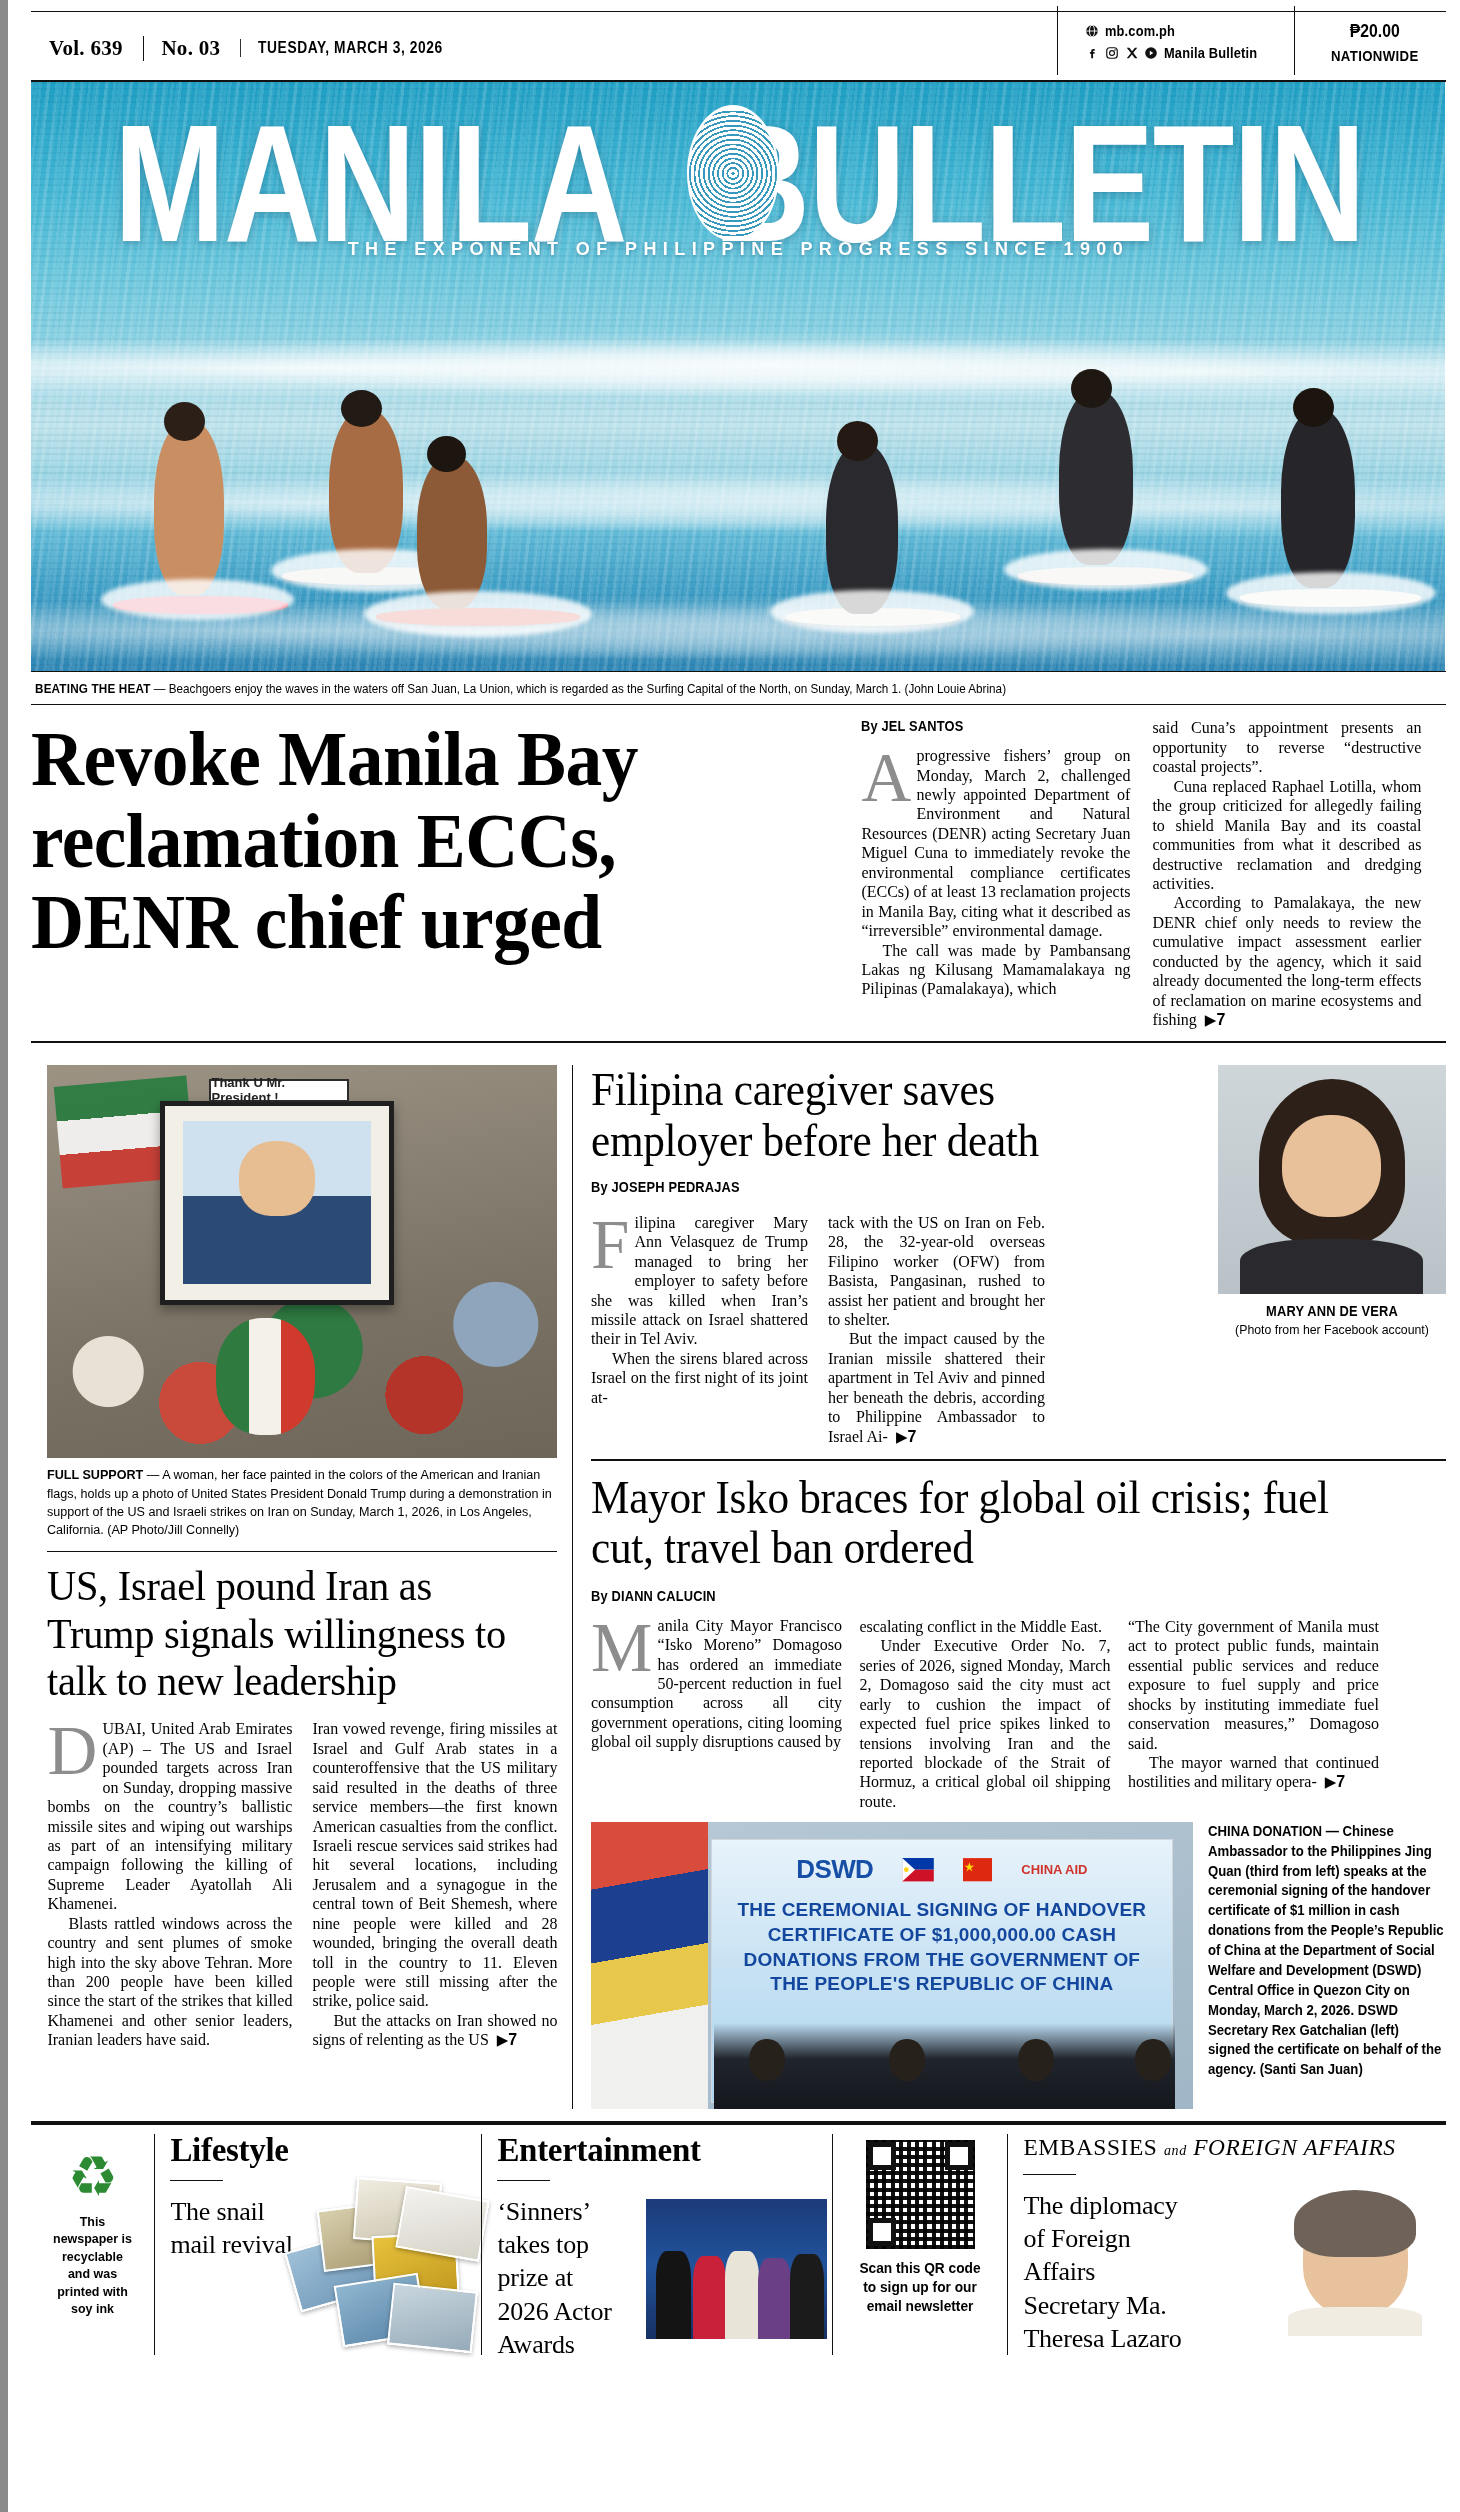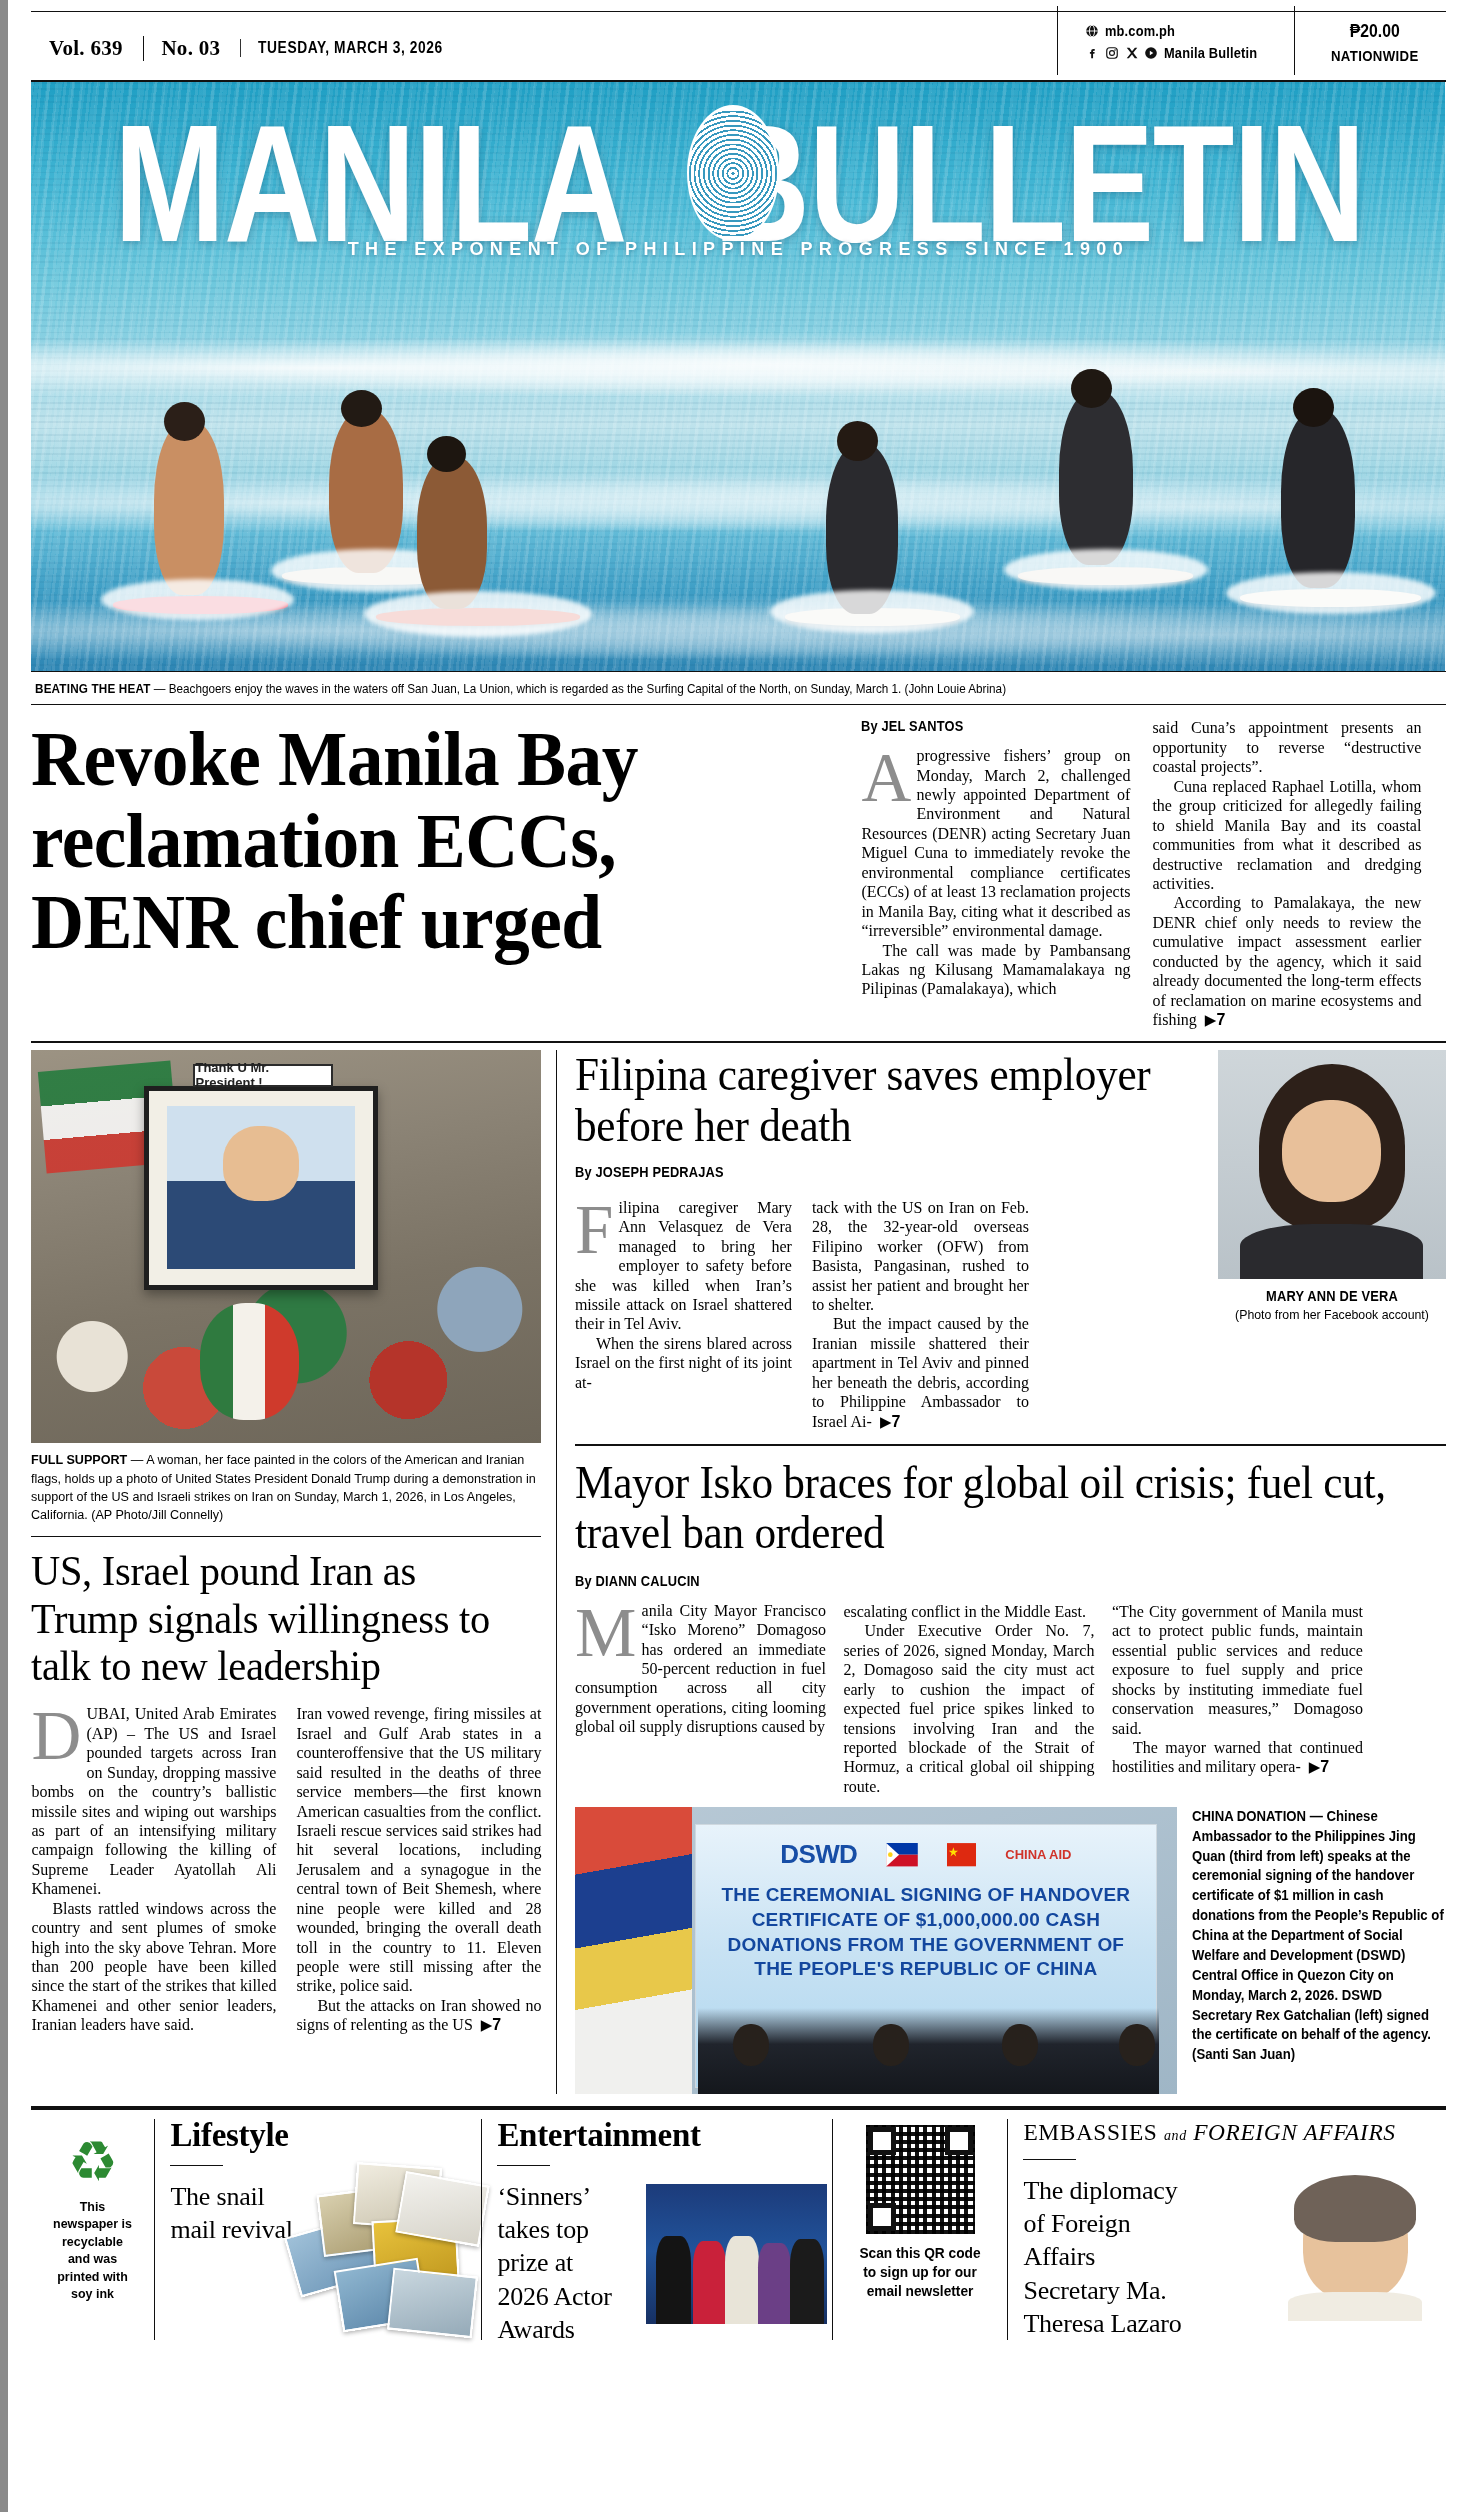--- a/index.html
+++ b/index.html
@@ -169,21 +169,21 @@
   p.bt.first { text-indent: 0; }
   .dropcap {
     float: left; font-family: "Liberation Serif", serif;
     font-size: 69px; line-height: .78; font-weight: 400;
     color: #8d8d8d; padding: 4.7px 5.3px 0 0; margin-top: 1.2px;
   }
   .jump { font-family: "Liberation Sans", sans-serif; font-weight:700; font-size: 16px; }
   .jump-arrow { font-size: 15px; }
 
   
-  .midgrid { display: flex; padding-top: 7px; }
+  .midgrid { display: flex; padding-top: 22px; margin-left: 16px; }
   .midleft  { width: 526px; padding-right: 15px; border-right: 1.8px solid #111; }
   .midright { flex: 1; padding-left: 17.5px; }
 
   .photo-frame { width: 100%; position: relative; overflow: hidden; }
   .rally-photo { height: 393px; background: #6a6256; position: relative; }
   .crowd-bg {
     position:absolute; inset:0;
     background:
       radial-gradient(circle at 12% 78%, #e8e2d6 0 35px, rgba(0,0,0,0) 36px),
       radial-gradient(circle at 30% 86%, #c9493a 0 41px, rgba(0,0,0,0) 41px),
@@ -557,21 +557,21 @@
 
     <div class="midright">
 
       <div class="care-row">
         <div class="care-main">
           <h2 class="sec-headline big">Filipina caregiver saves employer before her death</h2>
           <div class="byline" style="margin-top:13px">By JOSEPH PEDRAJAS</div>
           <div class="two-col" style="padding-top:5.8px">
             <div class="col-380">
               <p class="bt first">
-                <span class="dropcap">F</span><span>ilipina caregiver Mary Ann Velasquez de Vera managed to bring her employer to safety before she was killed when Iran’s missile attack on Israel shattered their in Tel Aviv.</span>
+                <span class="dropcap">F</span><span>ilipina caregiver Mary Ann Velasquez de Trump managed to bring her employer to safety before she was killed when Iran’s missile attack on Israel shattered their in Tel Aviv.</span>
               </p>
               <p class="bt">When the sirens blared across Israel on the first night of its joint at-</p>
             </div>
             <div class="col-380">
               <p class="bt first">tack with the US on Iran on Feb. 28, the 32-year-old overseas Filipino worker (OFW) from Basista, Pangasinan, rushed to assist her patient and brought her to shelter.</p>
               <p class="bt"><span>But the impact caused by the Iranian missile shattered their apartment in Tel Aviv and pinned her beneath the debris, according to Philippine Ambassador to Israel Ai-</span>
                 <span class="arrow7">&nbsp;<span class="jump-arrow">▶</span><span class="jump">7</span></span>
               </p>
             </div>
           </div>

